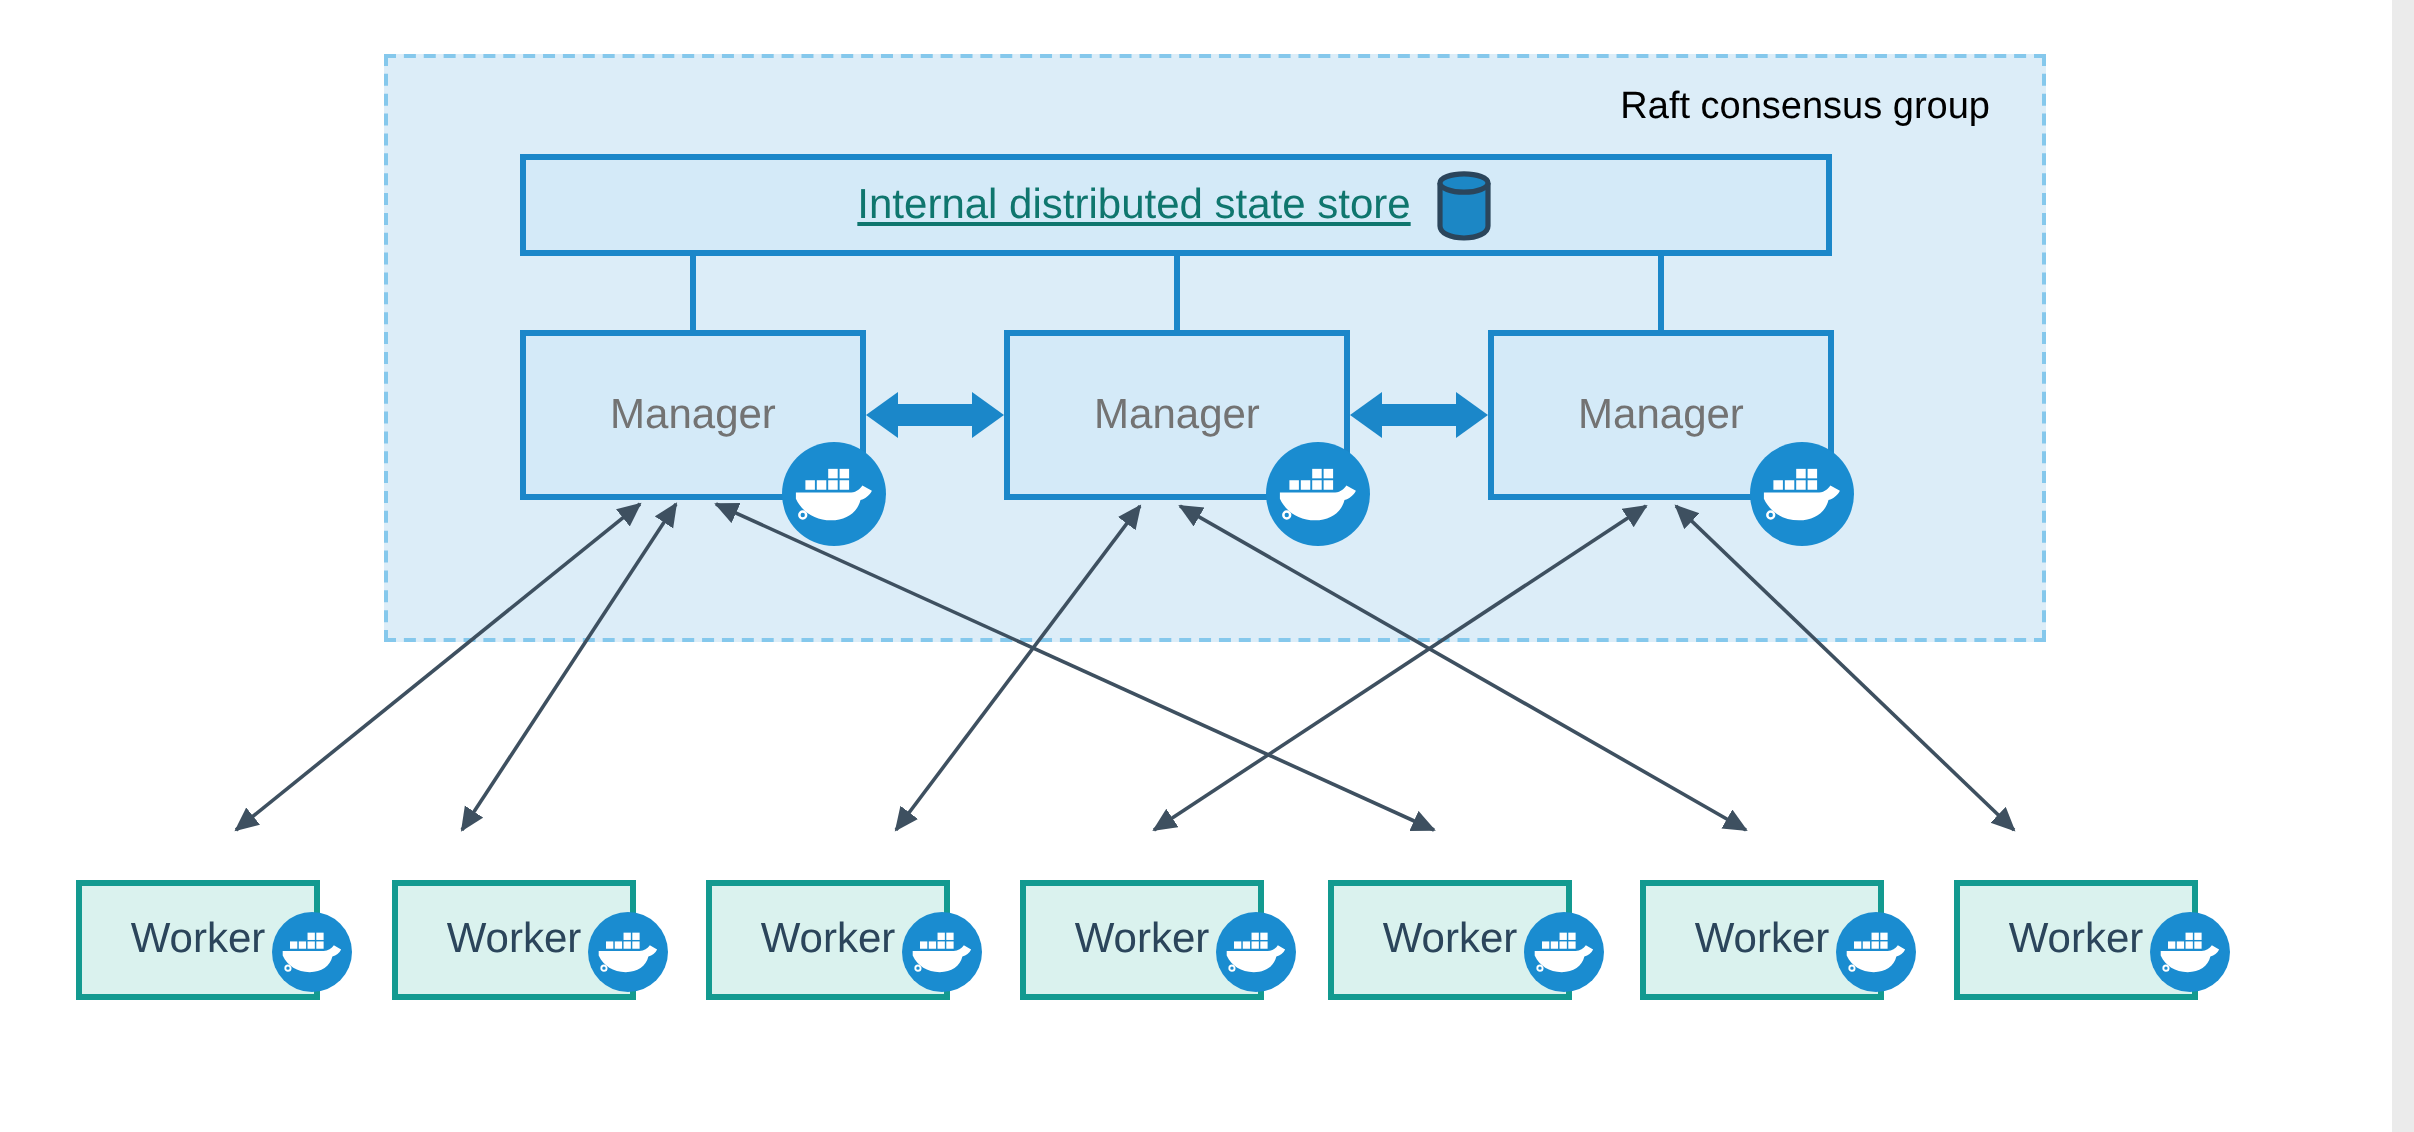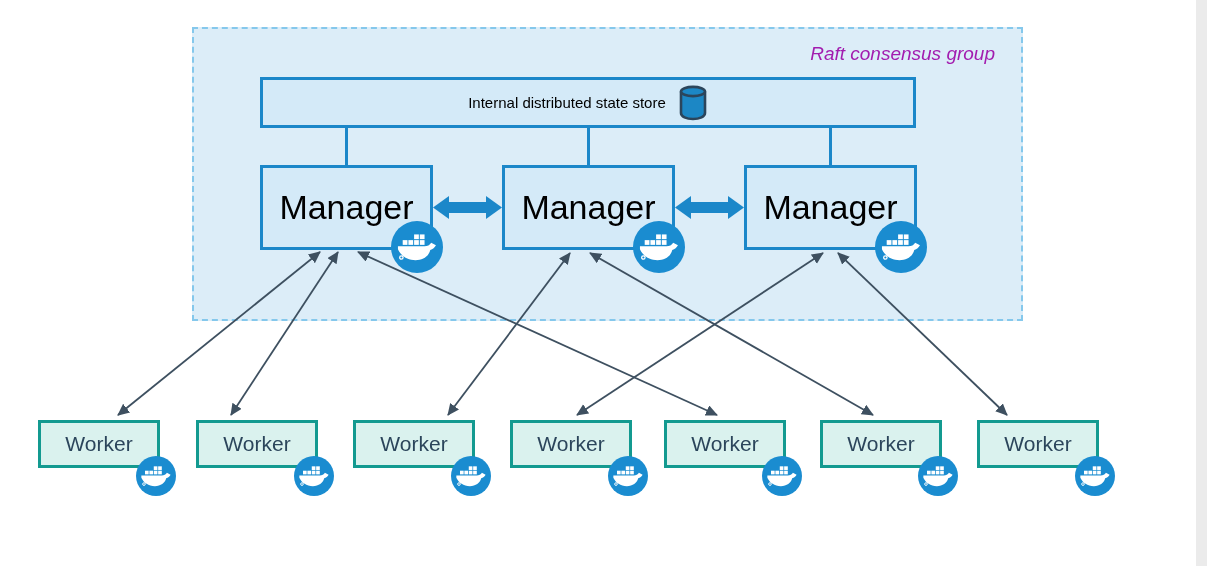--- a/index.html
+++ b/index.html
@@ -10,41 +10,41 @@
   .edge-strip{position:absolute;right:0;top:0;width:11px;height:566px;background:#ebebeb;}
   
   .raft-box{
     position:absolute;left:192px;top:27px;width:831px;height:294px;
     background:#dcedf8;border:2px dashed #85c8ec;box-sizing:border-box;z-index:0;
   }
   .gossip-box{
     position:absolute;left:12px;top:380px;width:1180px;height:155px;
     background:#e0f6f4;border:2px dashed #52cac5;box-sizing:border-box;z-index:0;
   }
-  .raft-label{position:absolute;right:26px;top:14px;font-size:19px;color:#a21caf;font-style:italic;}
+  .raft-label{position:absolute;right:26px;top:14px;font-size:19px;color:#000000;}
   .gossip-label{position:absolute;right:16px;bottom:14px;font-size:19px;color:#2b455b;}
   
   .store-bar{
     position:absolute;left:260px;top:77px;width:656px;height:51px;box-sizing:border-box;
     background:#d4eaf8;border:3px solid #1b87c9;z-index:2;
     display:flex;align-items:center;justify-content:center;
   }
-  .store-label{font-size:15px;color:#000000;}
+  .store-label{font-size:21px;color:#0f766e;text-decoration:underline;}
   .db-icon{margin-left:12px;display:block;}
   
   .connector{position:absolute;width:3px;background:#1b87c9;z-index:1;}
   
   .manager{
     position:absolute;top:165px;width:173px;height:85px;box-sizing:border-box;
     background:#d4eaf8;border:3px solid #1b87c9;z-index:2;
     display:flex;align-items:center;justify-content:center;
   }
-  .manager .lbl{font-size:34px;color:#000000;}
+  .manager .lbl{font-size:21px;color:#737373;}
   .worker{
-    position:absolute;top:420px;width:122px;height:48px;box-sizing:border-box;
+    position:absolute;top:440px;width:122px;height:60px;box-sizing:border-box;
     background:#daf2ee;border:3px solid #139a90;z-index:2;
     display:flex;align-items:center;justify-content:center;
   }
   .worker .lbl{font-size:21px;color:#2b455b;}
   
   .arrow-layer{position:absolute;left:0;top:0;z-index:3;pointer-events:none;}
   
   .whale{position:absolute;z-index:4;}
   .whale.lg{width:52px;height:52px;}
   .whale.sm{width:40px;height:40px;}

